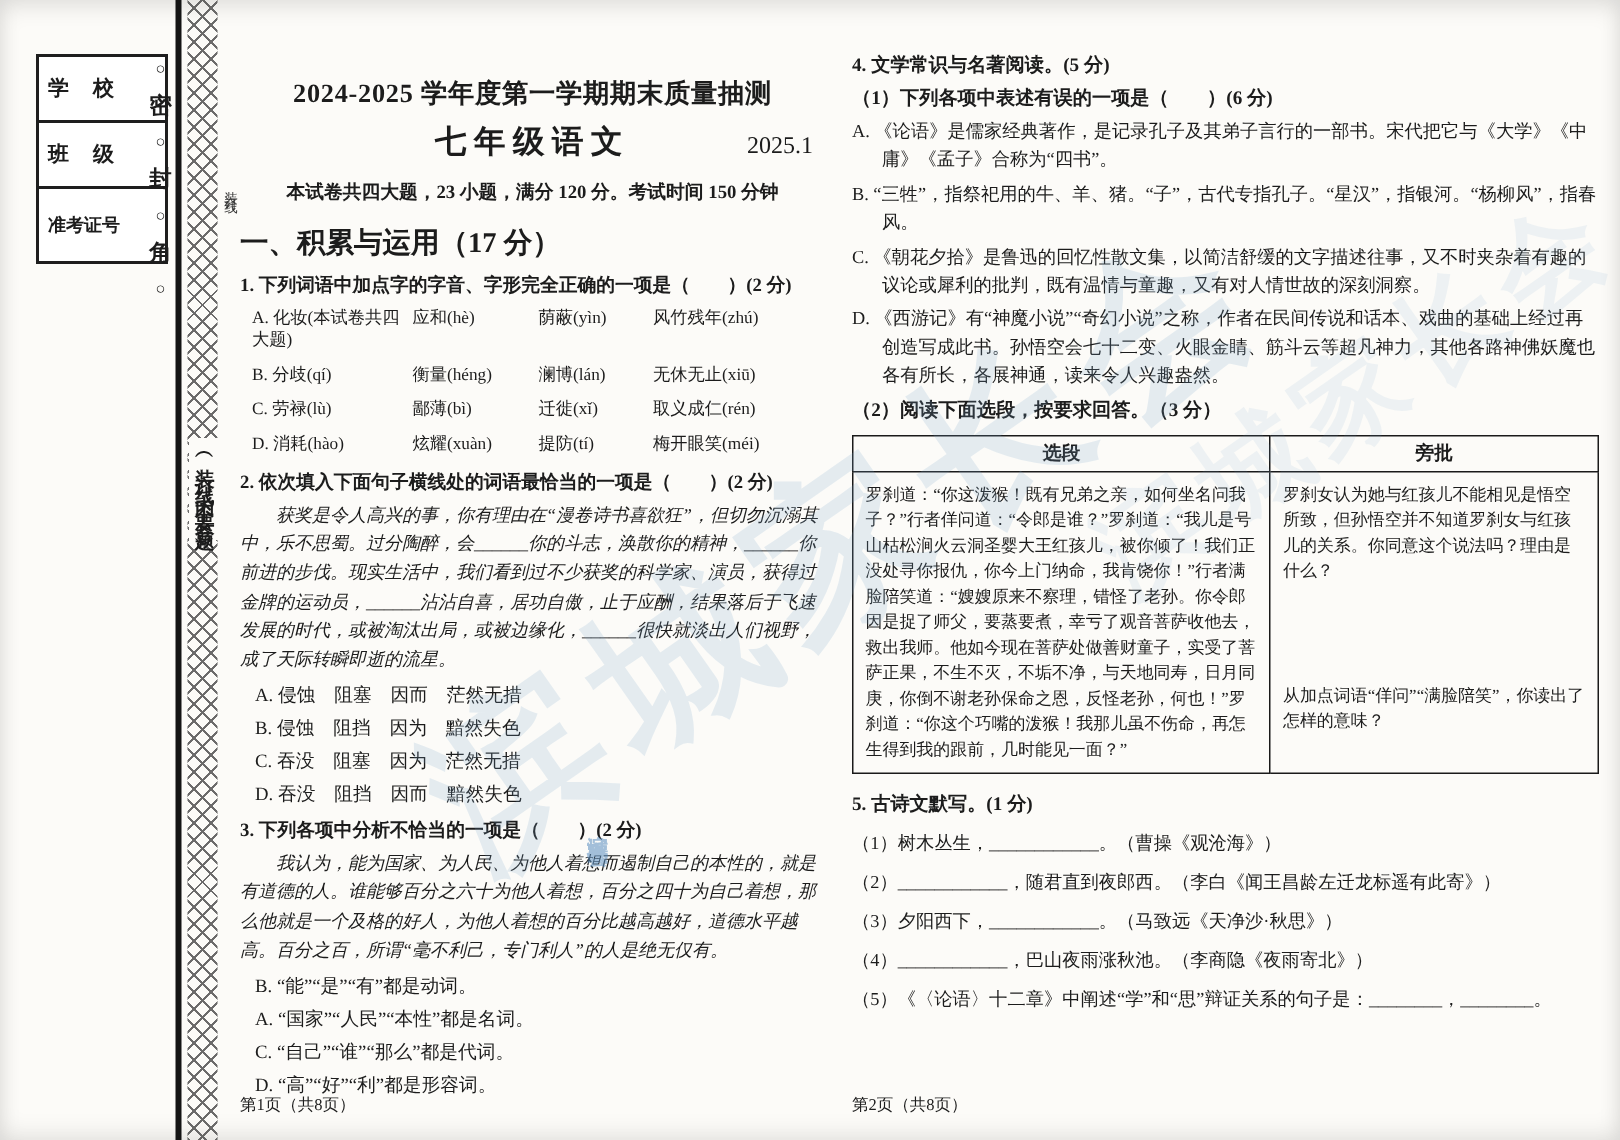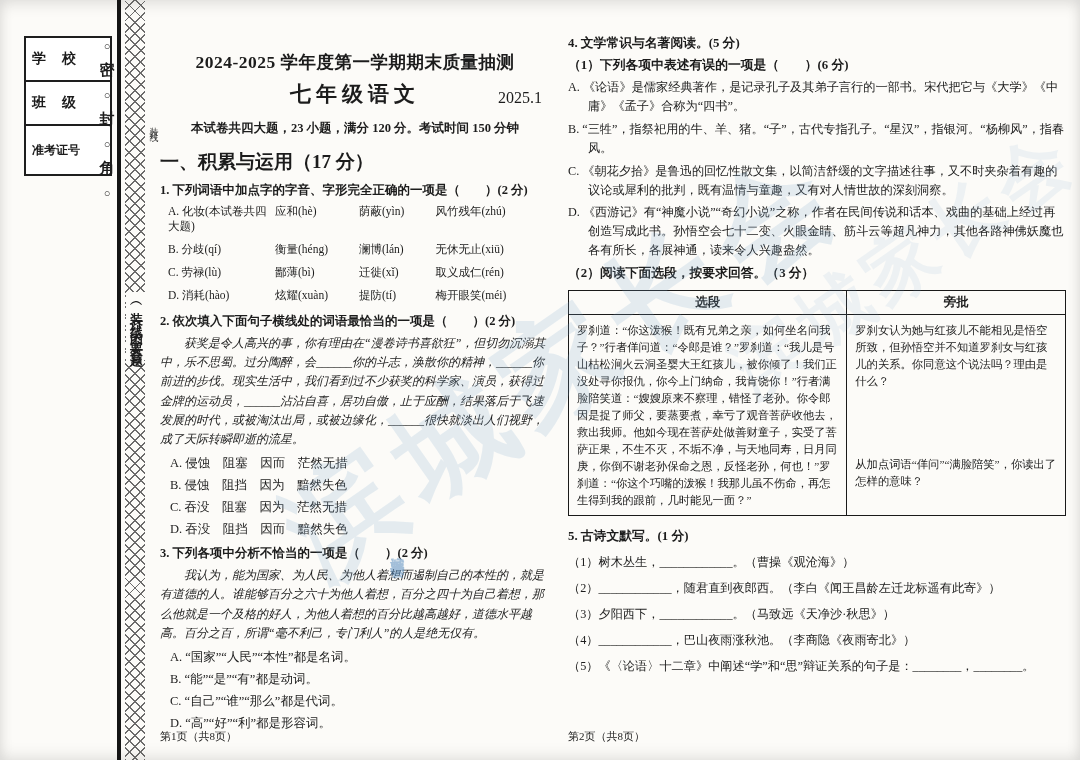--- a/index.html
+++ b/index.html
@@ -134,22 +134,22 @@
     <div class="opts">
       <p>A. 侵蚀　阻塞　因而　茫然无措</p>
       <p>B. 侵蚀　阻挡　因为　黯然失色</p>
       <p>C. 吞没　阻塞　因为　茫然无措</p>
       <p>D. 吞没　阻挡　因而　黯然失色</p>
     </div>
 
     <p class="stem">3. 下列各项中分析不恰当的一项是（　　）(2 分)</p>
     <p class="passage">我认为，能为国家、为人民、为他人着想而遏制自己的本性的，就是有道德的人。谁能够百分之六十为他人着想，百分之四十为自己着想，那么他就是一个及格的好人，为他人着想的百分比越高越好，道德水平越高。百分之百，所谓“毫不利己，专门利人”的人是绝无仅有。</p>
     <div class="opts">
+      <p>B. “能”“是”“有”都是动词。</p>
       <p>A. “国家”“人民”“本性”都是名词。</p>
-      <p>B. “能”“是”“有”都是动词。</p>
       <p>C. “自己”“谁”“那么”都是代词。</p>
       <p>D. “高”“好”“利”都是形容词。</p>
     </div>
 
     <div class="footer">第1页（共8页）</div>
   </div>
 
   <div class="col col2">
     <p class="q-head">4. 文学常识与名著阅读。(5 分)</p>
     <p class="q-head">（1）下列各项中表述有误的一项是（　　）(6 分)</p>

